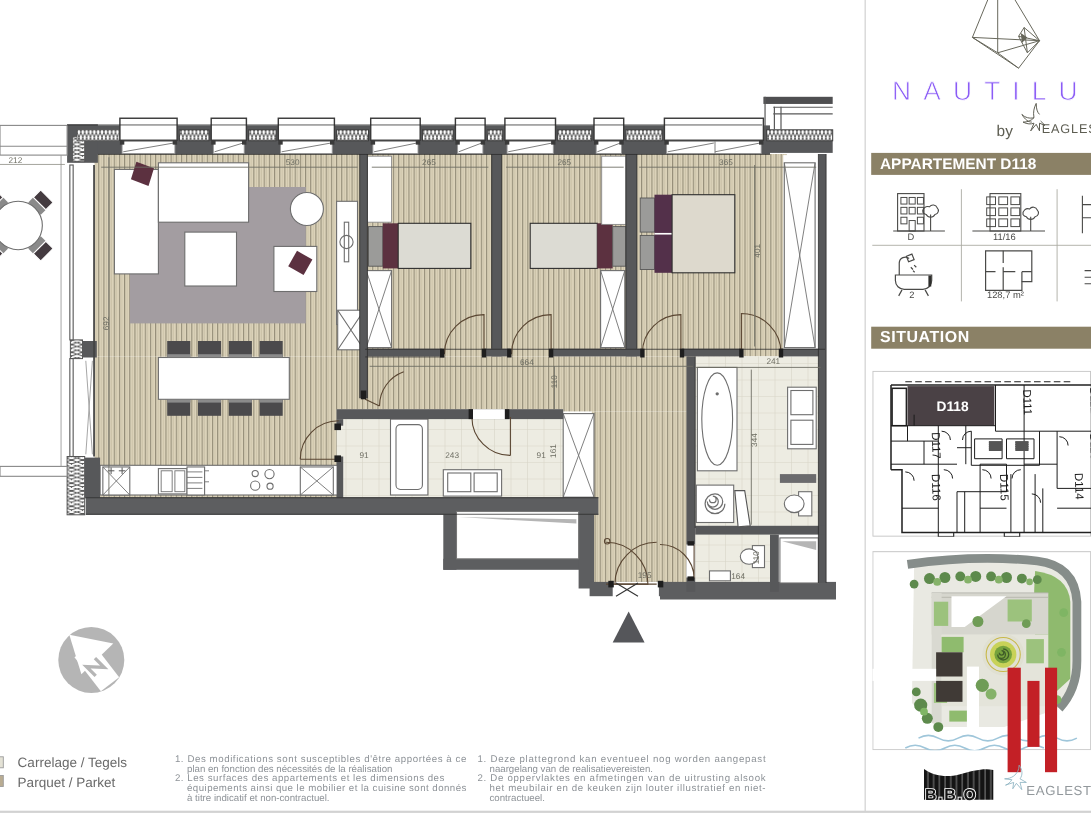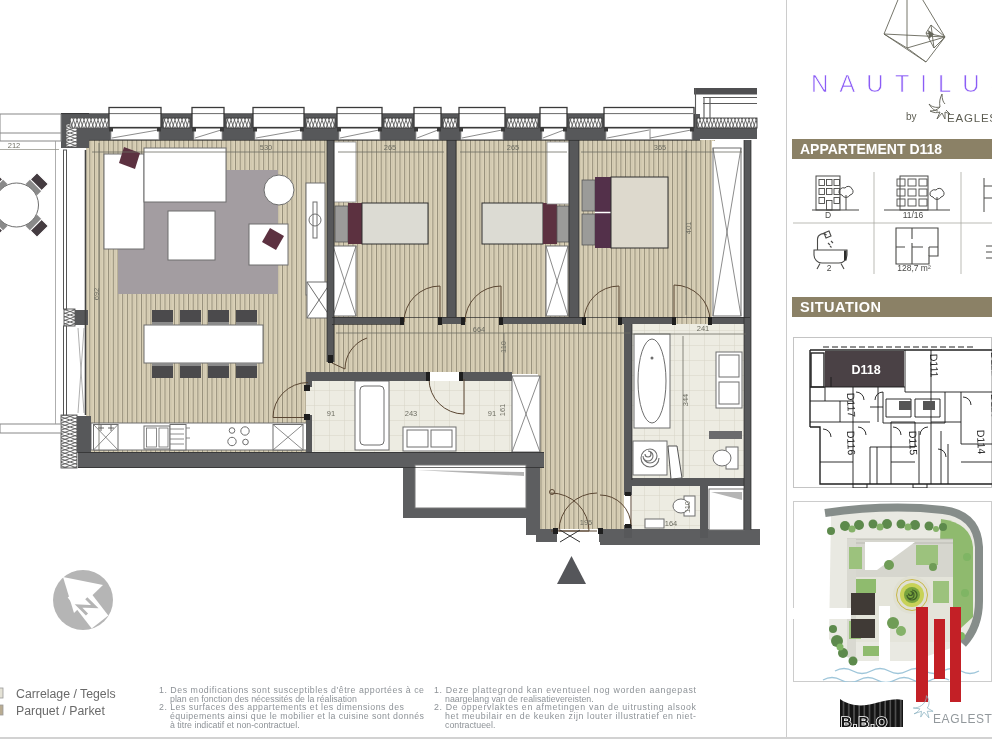--- a/index.html
+++ b/index.html
@@ -494,21 +494,21 @@
 <g fill="none" stroke="#66665a" stroke-width="0.9">
 <path d="M26,-10 L8,34 L50,62 L69,37 L42,-8"></path>
 <path d="M8,34 L69,37 M31,-6 L31,48 M31,48 L50,62 M31,48 L8,34 M31,48 L69,37"></path>
 <path d="M55,25 L69,37 L58,48 L50,33 Z M55,25 L58,48 M50,33 L69,37"></path>
 </g>
 <path d="M52,30 l6,4 -5,5 z" fill="#66665a"></path>
 </svg>
 
 <div class="abs" style="left:811px;top:70px;width:181px;overflow:hidden;font-size:24px;letter-spacing:11px;color:#8b5cf6;-webkit-text-stroke:0.7px #ffffff;white-space:nowrap">NAUTILUS</div>
 
-<div class="abs" style="left:906px;top:111px;font-size:10px;color:#5d5d52">by</div>
+<div class="abs" style="left:906px;top:111px;font-size:14px;color:#5d5d52">by</div>
 <svg class="abs" style="left:921px;top:92px" width="30" height="30" viewBox="0 0 30 30">
 <g fill="none" stroke="#5d5d52" stroke-width="0.9">
       <path d="M19,15 c-1,-5 0,-9 2,-13 c0,5 1,8 3,10"></path>
       <path d="M19,15 c-4,1 -8,0 -11,-3 c3,5 6,7 9,7"></path>
       <path d="M19,15 c-3,3 -6,4 -10,4 c4,2 7,2 10,1 l-3,7 5,-6 3,6 0,-7 5,2 -4,-4"></path>
     </g>
 </svg>
 <div class="abs" style="left:947px;top:112px;width:45px;overflow:hidden;font-size:11.5px;letter-spacing:0.8px;color:#5d5d52;white-space:nowrap">EAGLESTONE</div>
 
 <div class="abs" style="left:792px;top:139px;width:200px;height:20px;background:#8b8166;color:#ffffff;font-size:14px;font-weight:bold;line-height:20px;padding-left:8px">APPARTEMENT D118</div>

